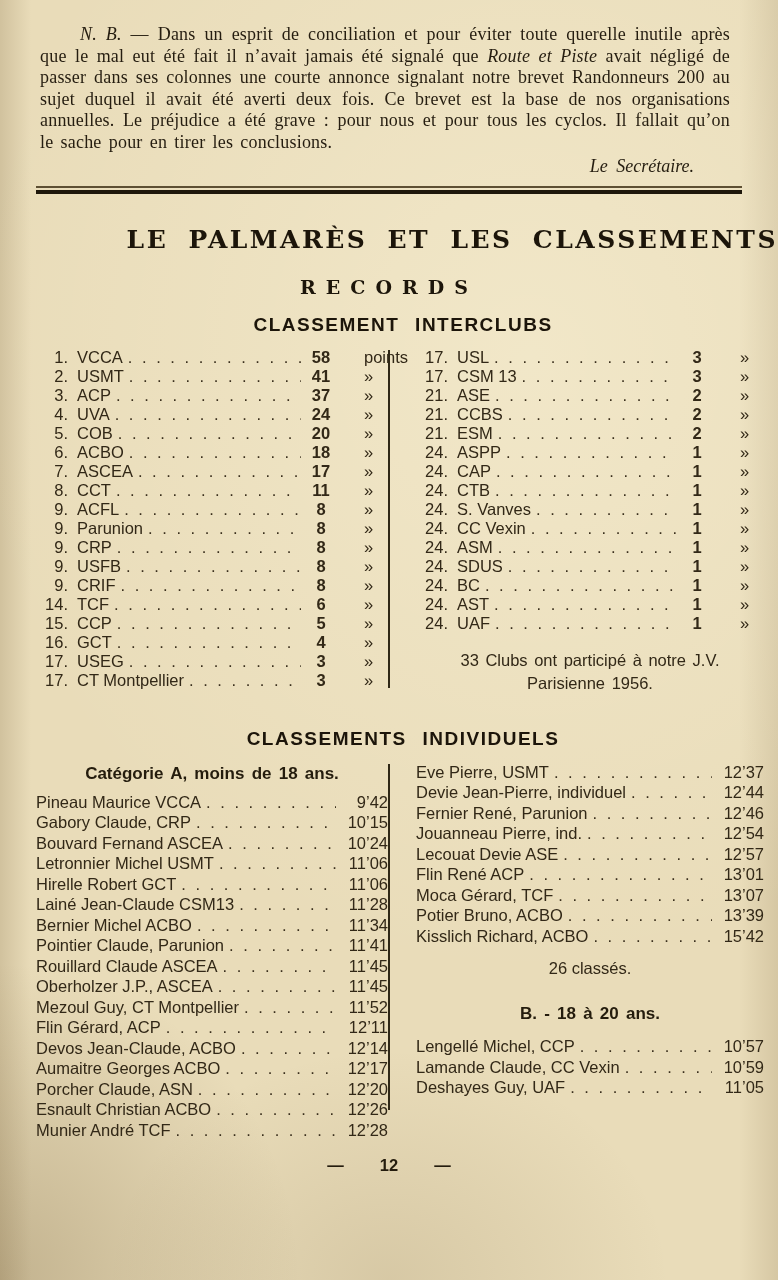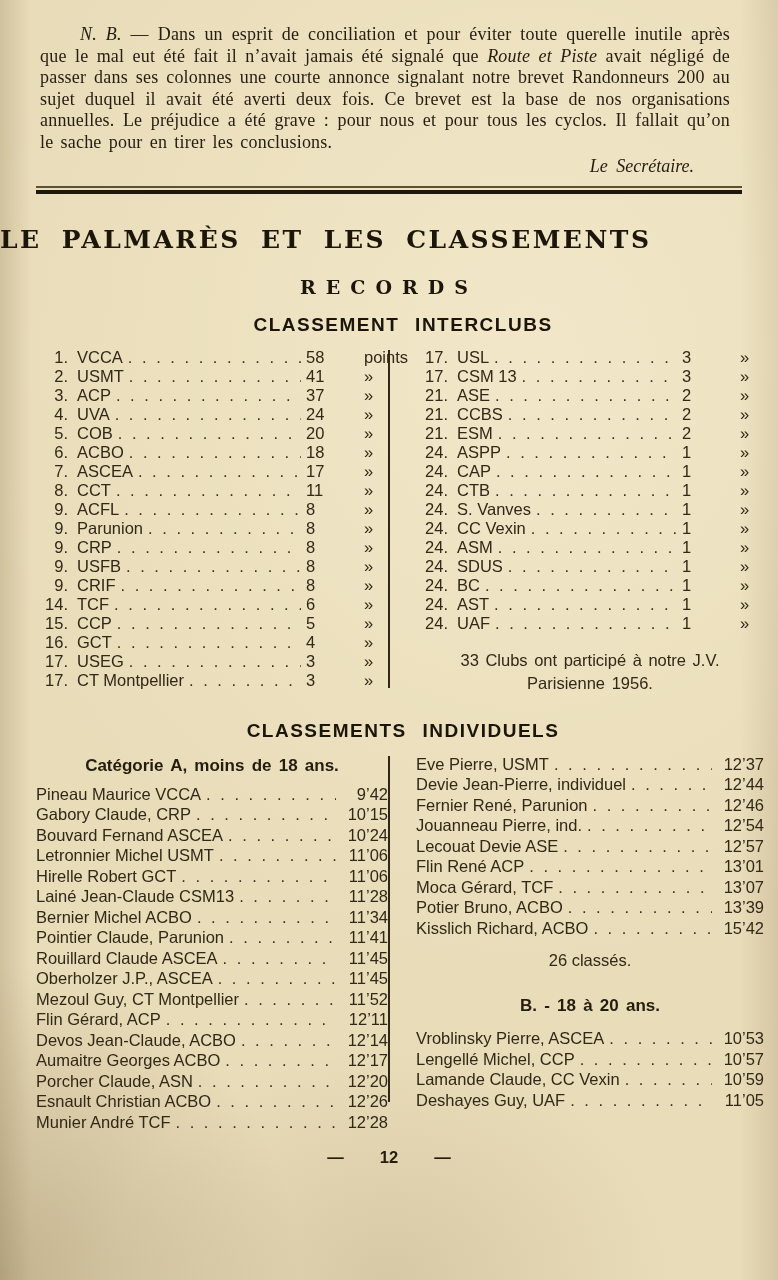--- a/index.html
+++ b/index.html
@@ -39,21 +39,21 @@
   }
   .rule{
     margin:9px 36px 0;
     height:2px;
     border-top:2px solid #5d4f33;
     border-bottom:4px solid #1e170b;
   }
   
   .main-title{
     margin-top:31px;
-    text-align:left;
+    text-align:right;
     font:700 25px/30px "DejaVu Serif", serif;
     letter-spacing:2.5px;
     word-spacing:9px;
     color:#1c150a;
   }
   .records-title{
     margin-top:20px;
     text-align:center;
     font:700 19px/24px "DejaVu Serif", serif;
     letter-spacing:10px;
@@ -61,21 +61,21 @@
   }
   .section-title{
     text-align:center;
     font:700 19px/23px "Liberation Sans", sans-serif;
     letter-spacing:1.5px;
     word-spacing:9px;
     color:#1c150a;
     padding-left:28px;
   }
   .st-interclubs{margin-top:12px;}
-  .st-individuels{margin-top:24px;}
+  .st-individuels{margin-top:32px;}
   
   .records{
     margin:14px 40px 0 84px;
     font:17.5px/29px "Liberation Sans", sans-serif;
     color:#2f2717;
     word-spacing:3px;
   }
   
   .cols{
     display:flex;
@@ -96,21 +96,21 @@
     color:#322817;
   }
   .ind .row{line-height:20.5px;}
   .rank{flex:none;width:32px;text-align:right;margin-right:9px;}
   .dots{flex:1 1 0;min-width:0;overflow:hidden;margin:0 5px;}
   .dots::after{
     content:". .  . .  . .  . .  . .  . .  . .  . .  . .  . .  . .  . .  . .  . .  . .  . .";
     letter-spacing:2.5px;
     color:#3a2f1d;
   }
-  .pts{flex:none;width:30px;text-align:left;}
+  .pts{flex:none;width:30px;text-align:center;font-weight:bold;}
   .unit{flex:none;width:52px;padding-left:28px;box-sizing:border-box;}
   .time{flex:none;width:47px;text-align:right;}
   .ic-note{
     margin-top:16px;
     text-align:center;
     font:16.5px/23px "Liberation Sans", sans-serif;
     color:#322817;
     word-spacing:2px;
   }
   .cat-heading{
@@ -544,25 +544,20 @@
           <div class="row">
           <span class="name">Kisslich Richard, ACBO</span>
           <span class="dots"></span>
           <span class="time">15’42</span>
         </div>
         </div>
       <div class="classes-note">26 classés.</div>
       <div class="cat-heading cat-b-heading">B. - 18 à 20 ans.</div>
       <div>
           <div class="row">
-          <span class="name">Vroblinsky Pierre, ASCEA</span>
-          <span class="dots"></span>
-          <span class="time">10’53</span>
-        </div>
-          <div class="row">
           <span class="name">Lengellé Michel, CCP</span>
           <span class="dots"></span>
           <span class="time">10’57</span>
         </div>
           <div class="row">
           <span class="name">Lamande Claude, CC Vexin</span>
           <span class="dots"></span>
           <span class="time">10’59</span>
         </div>
           <div class="row">

